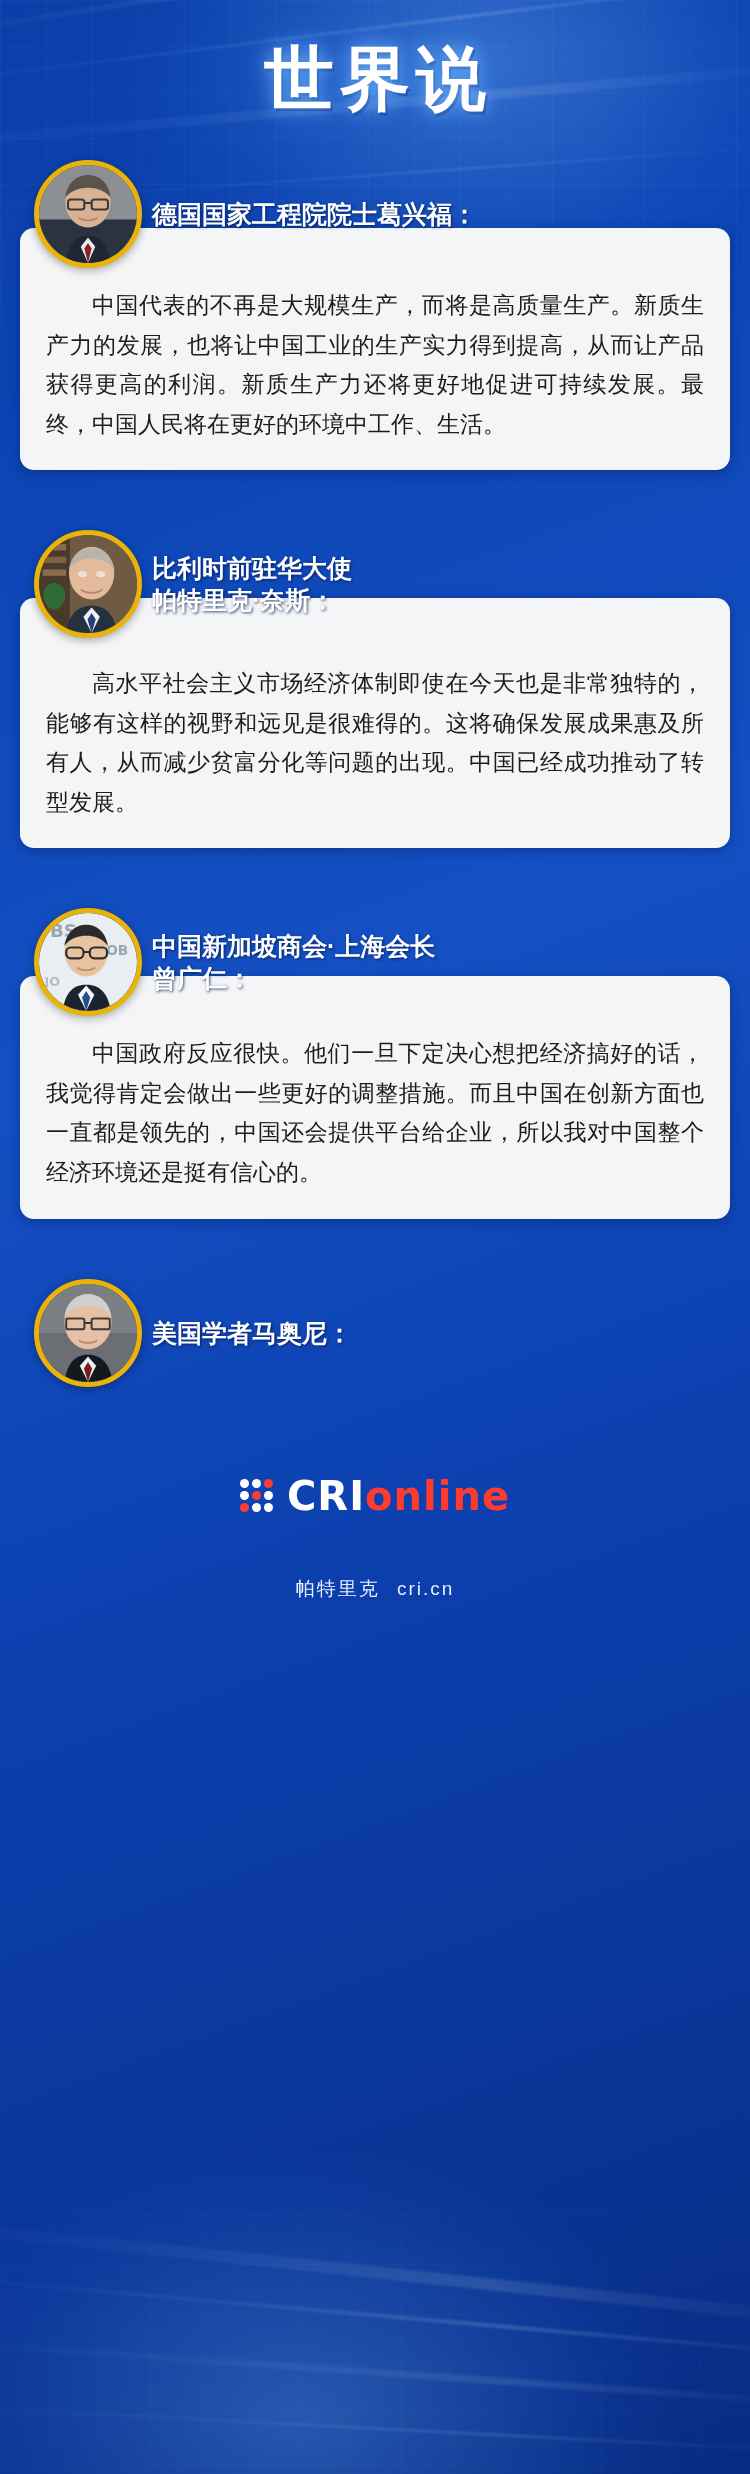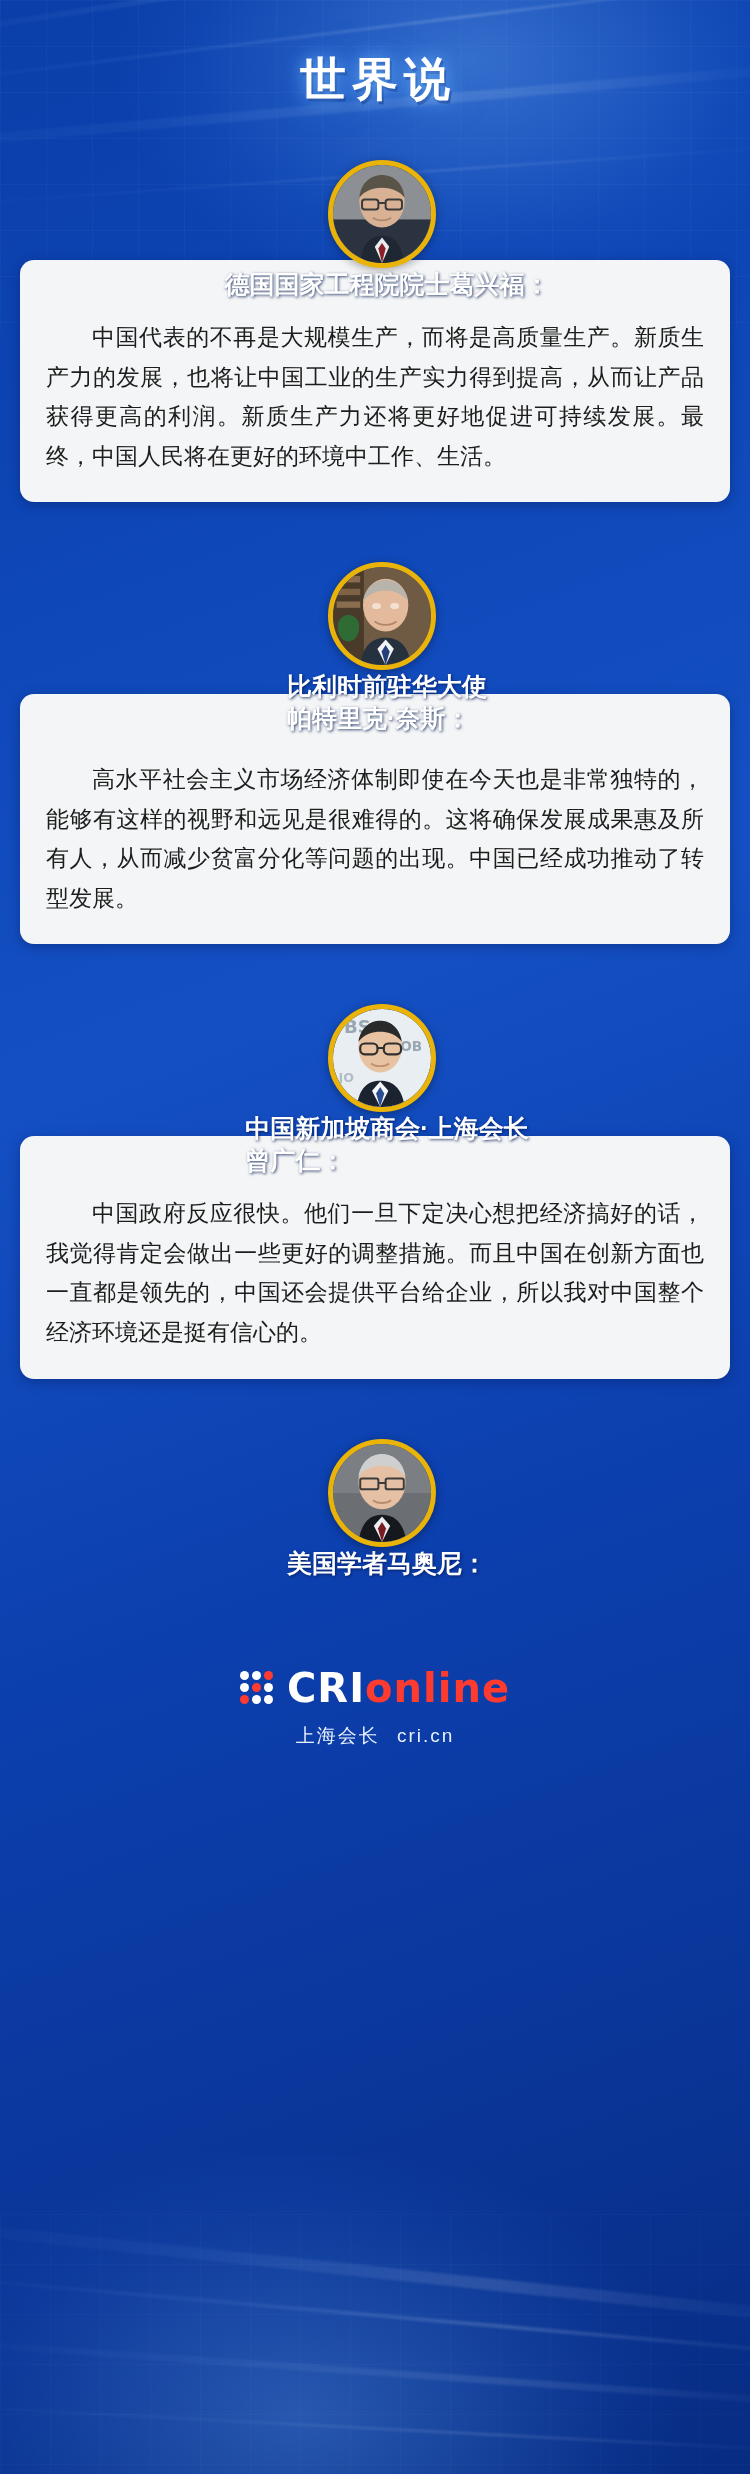--- a/index.html
+++ b/index.html
@@ -63,21 +63,21 @@
 
   
   .header {
     height: 160px;
     display: flex;
     align-items: center;
     justify-content: center;
   }
   .main-title {
     font-family: "DejaVu Sans", "Liberation Sans", sans-serif;
-    font-size: 46px;
+    font-size: 70px;
     font-weight: 700;
     letter-spacing: 6px;
     color: #ffffff;
     text-shadow:
       0 0 18px rgba(120,190,255,0.85),
       0 0 36px rgba(60,140,255,0.55),
       2px 3px 0 rgba(10,40,120,0.55);
     padding-left: 6px;
   }
 
@@ -87,21 +87,20 @@
     position: relative;
     margin-bottom: 60px;
   }
   .card-head {
     display: flex;
     align-items: center;
     min-height: 108px;
     position: relative;
     z-index: 3;
     padding-left: 14px;
-    flex-direction: column;
   }
   .avatar {
     width: 108px;
     height: 108px;
     border-radius: 50%;
     flex: 0 0 108px;
     border: 5px solid #eab308;
     box-shadow: 0 2px 10px rgba(0,0,0,0.35);
     overflow: hidden;
     position: relative;
@@ -141,20 +140,21 @@
   .card-2 .quote-box { padding-top: 66px; }
 
   
   .footer {
     height: 180px;
     display: flex;
     flex-direction: column;
     align-items: center;
     justify-content: flex-start;
     padding-top: 26px;
+    gap: 45px;
   }
   .logo-row {
     display: flex;
     align-items: center;
     gap: 10px;
   }
   .logo-dots {
     display: grid;
     grid-template-columns: repeat(3, 9px);
     grid-auto-rows: 9px;
@@ -346,18 +346,18 @@
           <i></i>
         <i class="r"></i>
           <i></i>
           <i></i>
       </div>
       <div class="logo-cri">
         <span>CRI</span><span class="accent">online</span>
       </div>
     </div>
     <div class="footer-sub">
-      <span>上海会长</span>
+      <span>帕特里克</span>
       <span class="dom">cri.cn</span>
     </div>
   </div>
 
 </div>
 
 </body></html>

